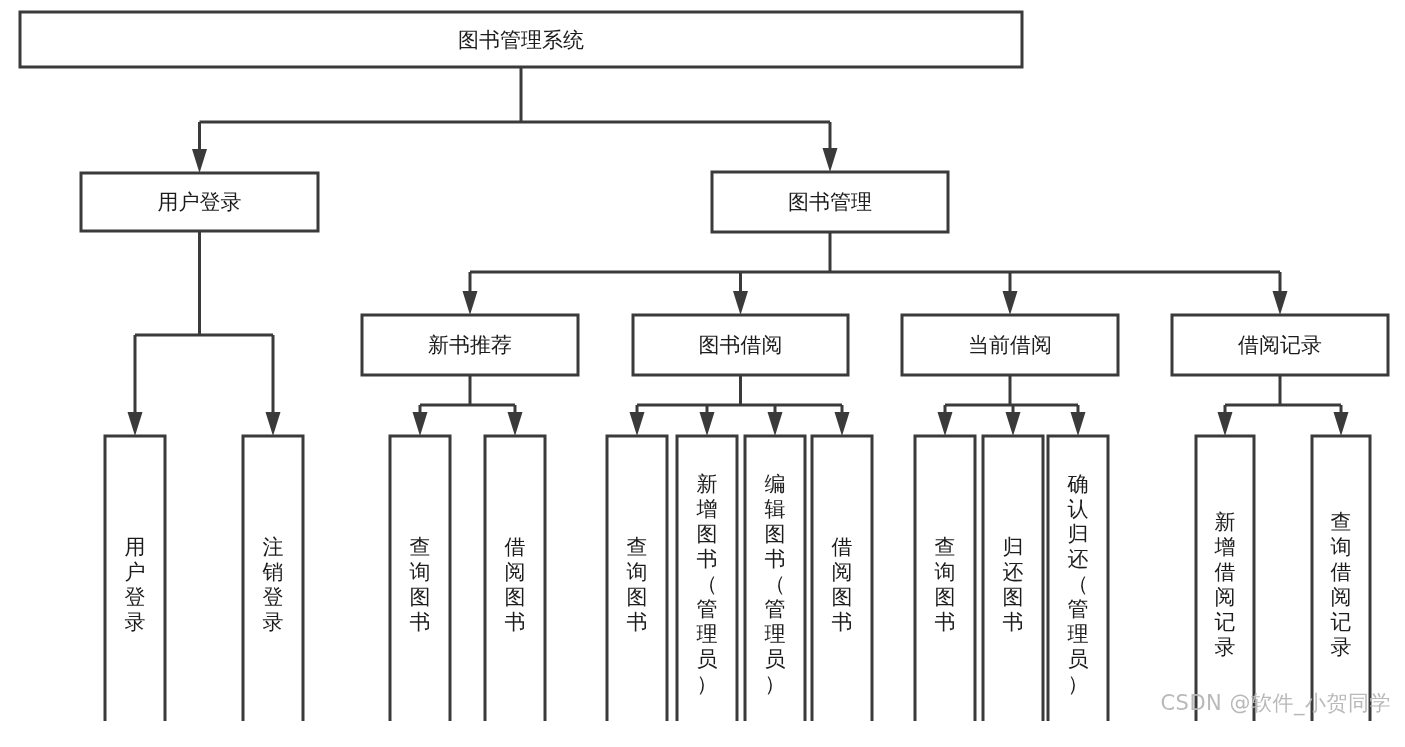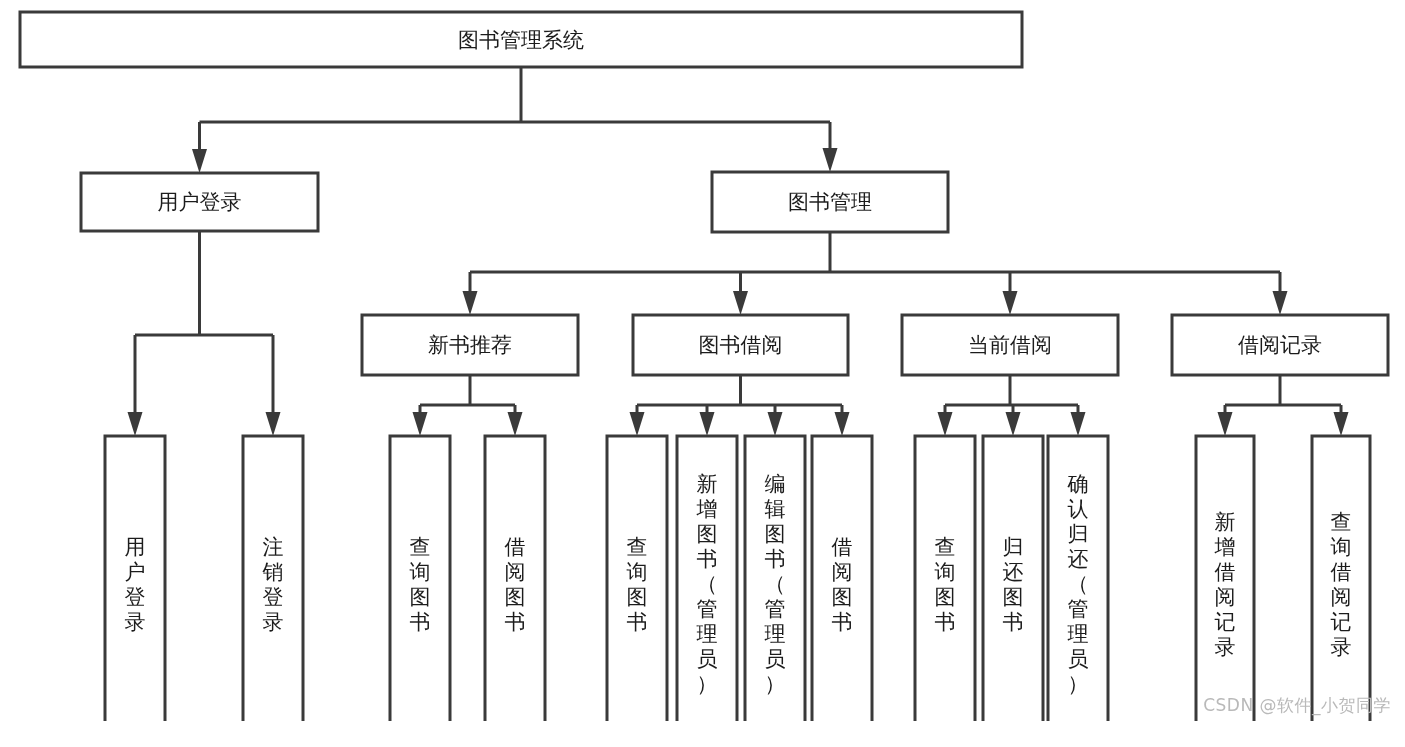--- a/index.html
+++ b/index.html
@@ -51,21 +51,21 @@
     fill: #1c1c1c;
     font-family: "DejaVu Sans", "Liberation Sans", sans-serif;
     font-size: 21px;
     text-anchor: middle;
   }
   .watermark {
     position: absolute;
     right: 14px;
     bottom: 4px;
     font-family: "DejaVu Sans", "Liberation Sans", sans-serif;
-    font-size: 17px;
+    font-size: 21px;
     color: #b9b9b9;
     letter-spacing: 0.5px;
     white-space: nowrap;
     pointer-events: none;
   }
 </style>
 </head>
 <body>
 
 <div id="diagram-root">

